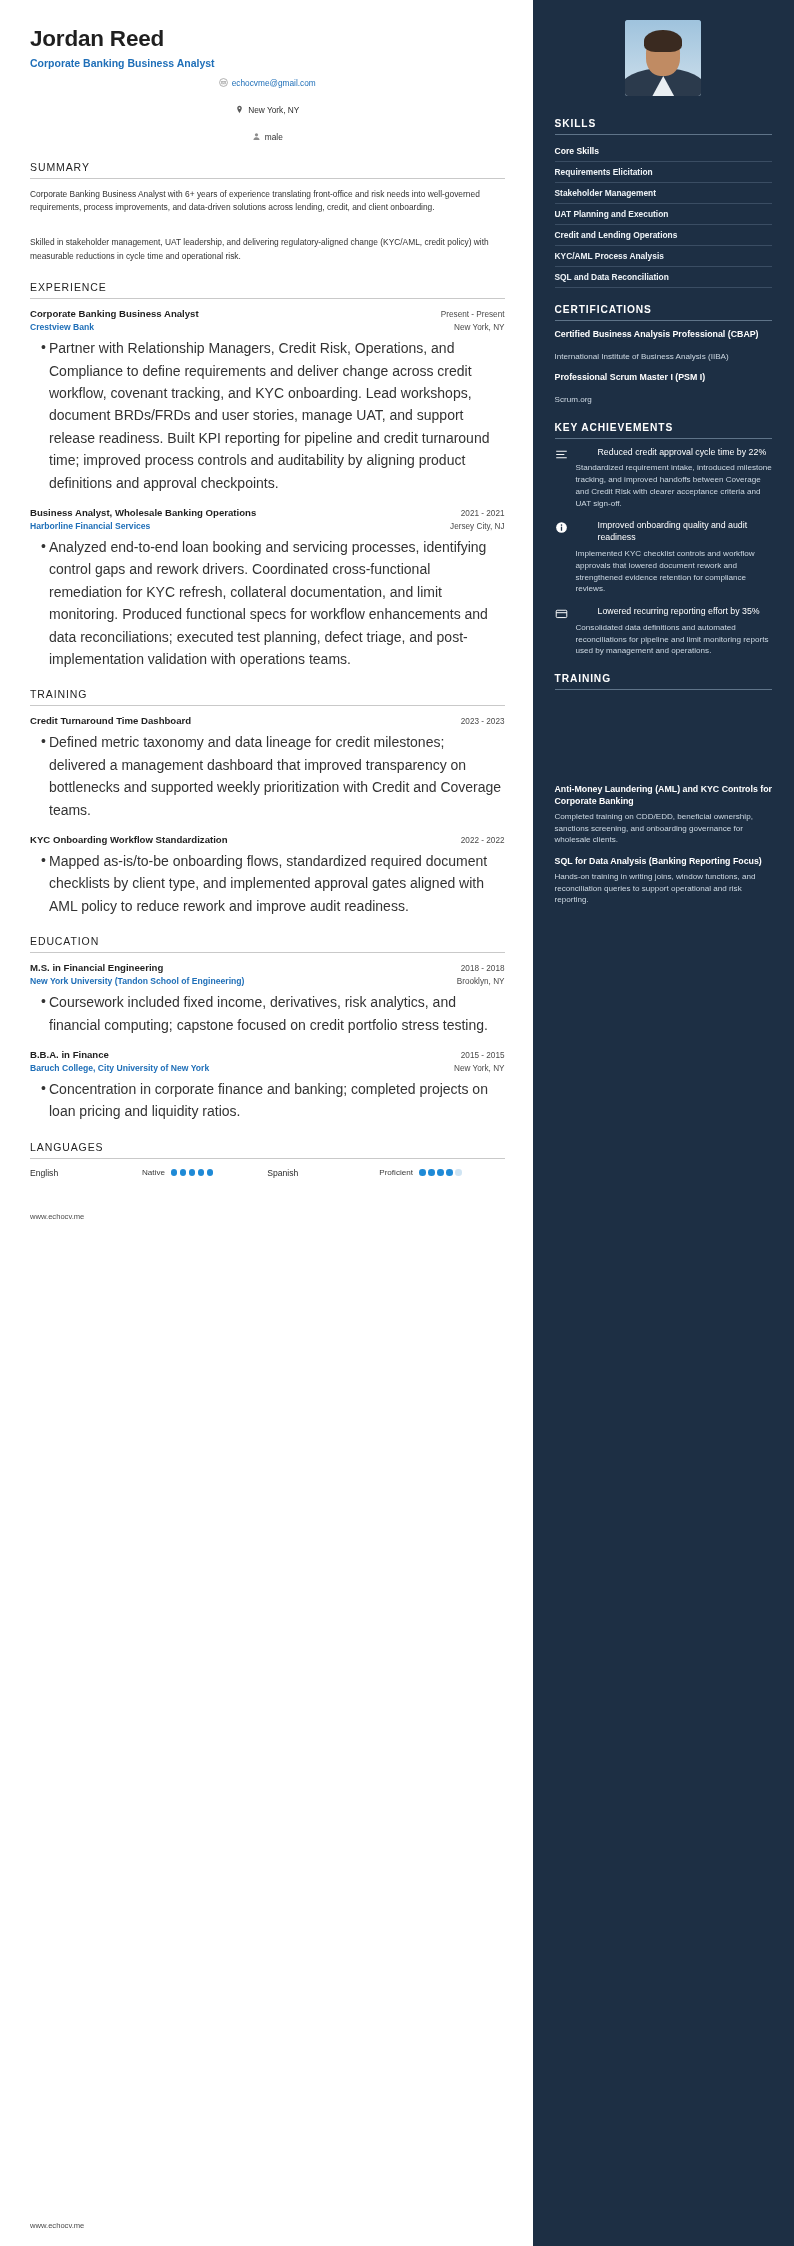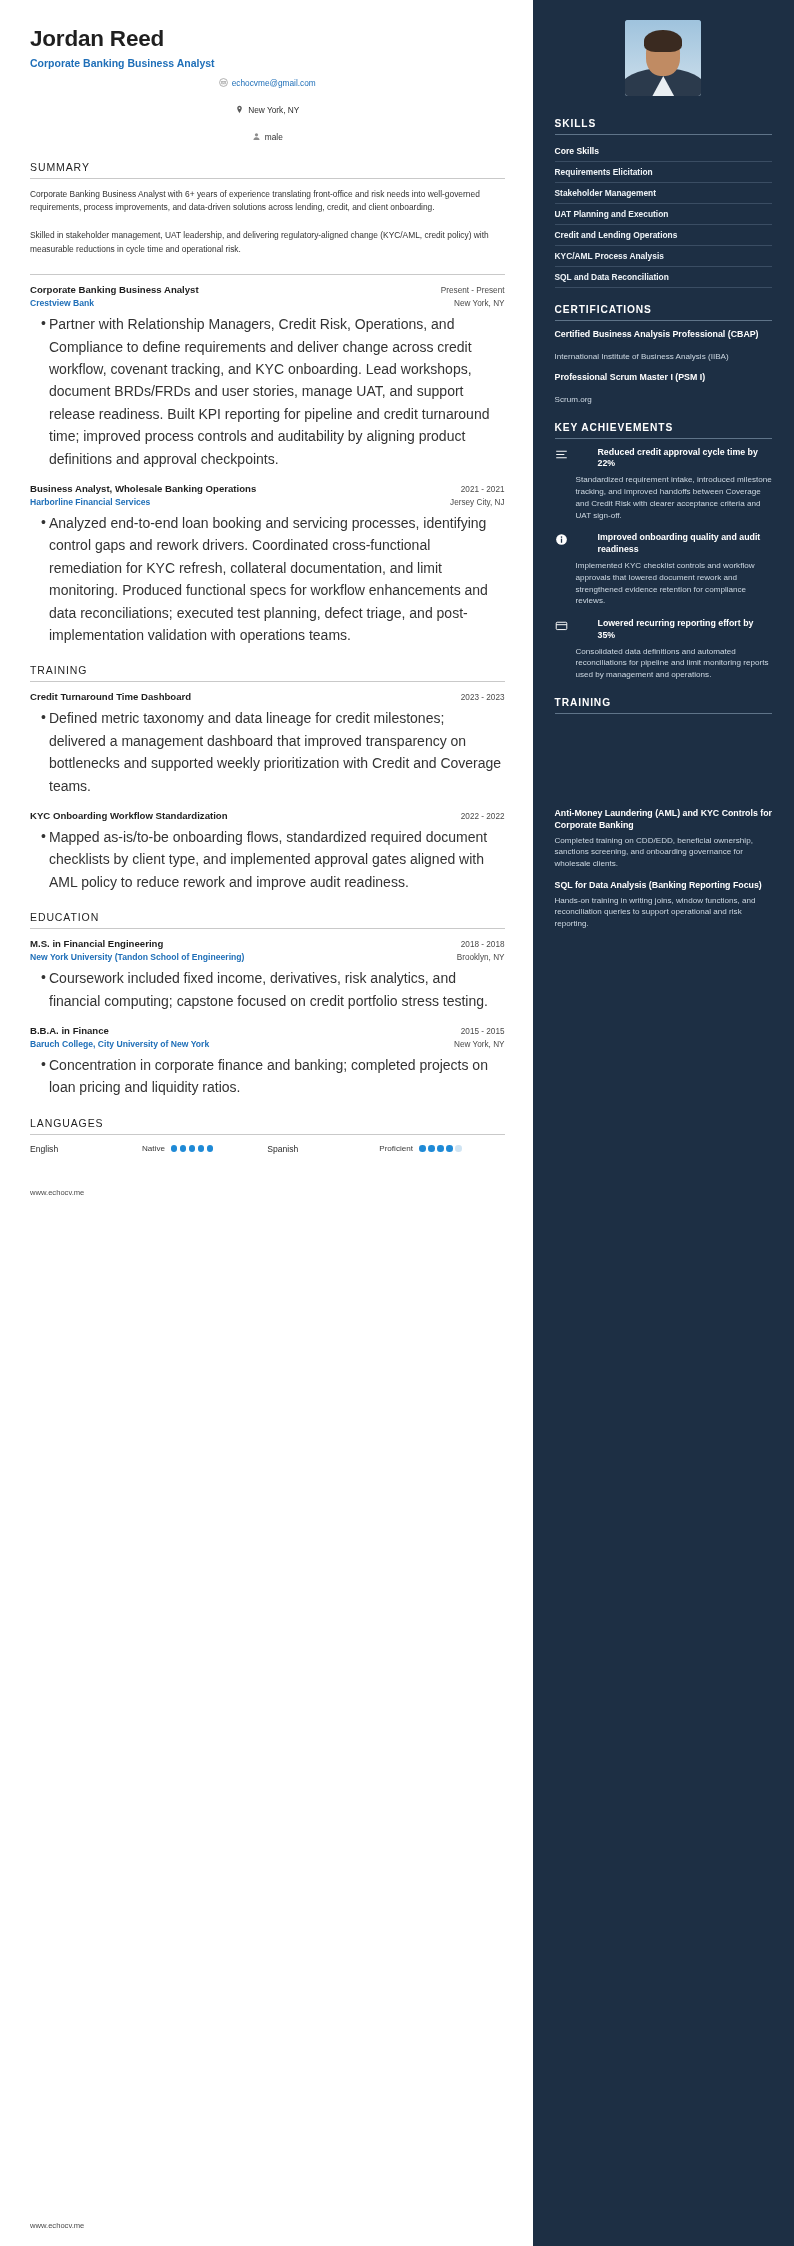--- a/index.html
+++ b/index.html
@@ -56,21 +56,21 @@
     font-weight: normal;
     padding-bottom: 5px;
   }
   .sec-rule { border-bottom: 1px solid #c9c9c9; margin-bottom: 9px; }
 
   .summary-text {
     font-size: 8.4px;
     line-height: 1.62;
     color: #333333;
   }
-  .summary-text p + p { margin-top: 14px; }
+  .summary-text p + p { margin-top: 21px; }
 
   .entry { margin-bottom: 13px; }
   .entry-head {
     display: flex;
     justify-content: space-between;
     align-items: baseline;
   }
   .entry-title {
     font-size: 9.6px;
     font-weight: bold;
@@ -242,21 +242,21 @@
   .ach-item { display: flex; gap: 8px; margin-bottom: 11px; }
   .ach-icon {
     flex: 0 0 13px;
     width: 13px; height: 13px;
     margin-top: 1px;
     color: #ffffff;
   }
   .ach-icon svg { display: block; width: 13px; height: 13px; }
   .ach-title {
     font-size: 8.8px;
-    font-weight: bold;
+    font-weight: normal;
     color: #ffffff;
     line-height: 1.35;
     padding-left: 22px;
   }
   .ach-desc {
     margin-top: 4px;
     font-size: 8.1px;
     color: #cdd8e2;
     line-height: 1.45;
   }
@@ -321,20 +321,21 @@
     <div class="sec">
       <div class="sec-title">SUMMARY</div>
       <div class="sec-rule"></div>
       <div class="summary-text">
         <p>Corporate Banking Business Analyst with 6+ years of experience translating front-office and risk needs into well-governed requirements, process improvements, and data-driven solutions across lending, credit, and client onboarding.</p>
         <p>Skilled in stakeholder management, UAT leadership, and delivering regulatory-aligned change (KYC/AML, credit policy) with measurable reductions in cycle time and operational risk.</p>
       </div>
     </div>
 
     <div class="sec">
+      <div class="sec-title">EXPERIENCE</div>
       <div class="sec-rule"></div>
 
       <div class="entry">
         <div class="entry-head">
           <div class="entry-title">Corporate Banking Business Analyst</div>
           <div class="entry-dates">Present  -  Present</div>
         </div>
         <div class="entry-sub">
           <div class="entry-org">Crestview Bank</div>
           <div class="entry-loc">New York, NY</div>

